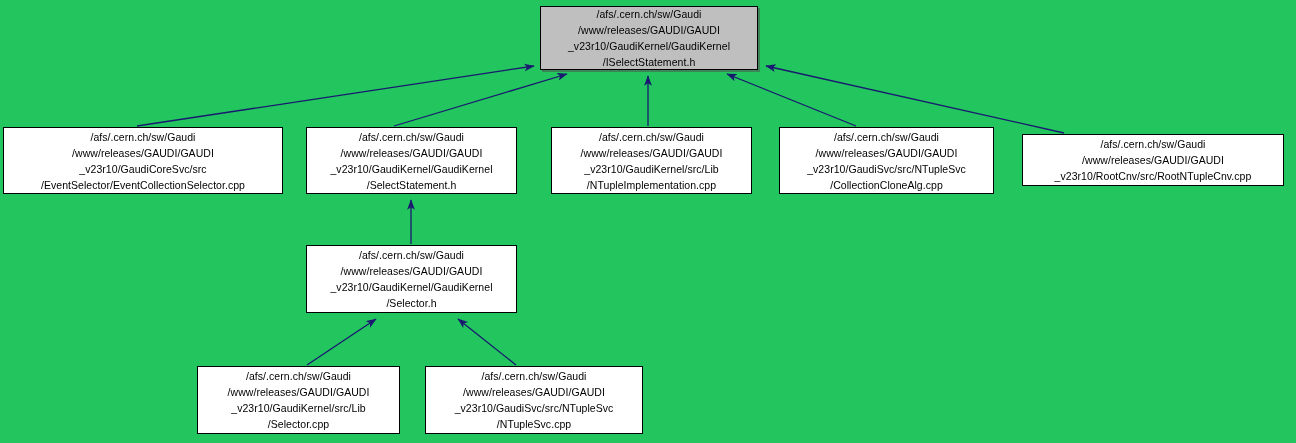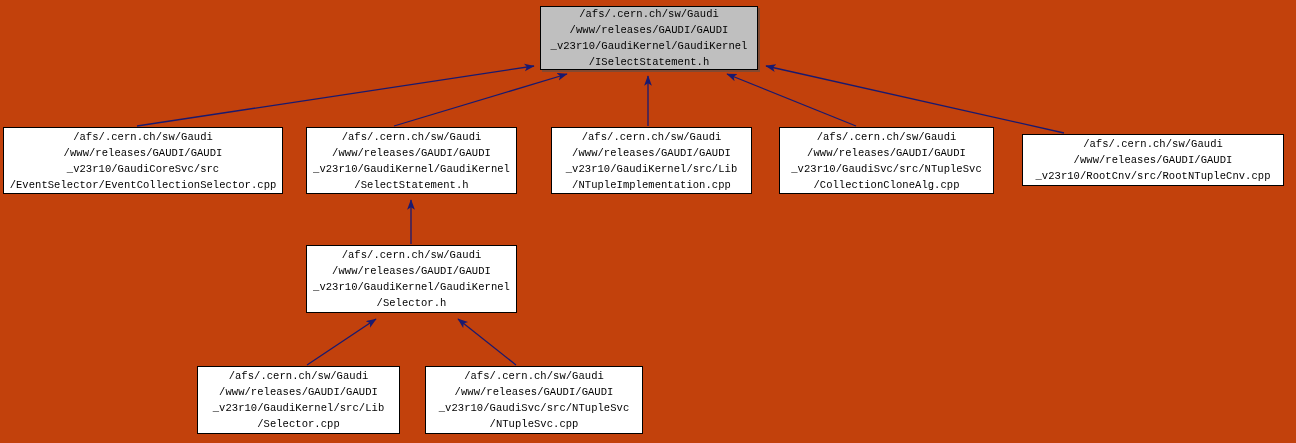--- a/index.html
+++ b/index.html
@@ -4,22 +4,22 @@
 <style>
   html, body {
     margin: 0;
     padding: 0;
     background: #ffffff;
   }
   #graph {
     position: relative;
     width: 1296px;
     height: 443px;
-    background: #c2410c;
-    font-family: Liberation Mono, monospace;
+    background: #22c55e;
+    font-family: Liberation Sans, sans-serif;
     overflow: hidden;
   }
   #edges {
     position: absolute;
     left: 0;
     top: 0;
     width: 1296px;
     height: 443px;
     pointer-events: none;
   }

